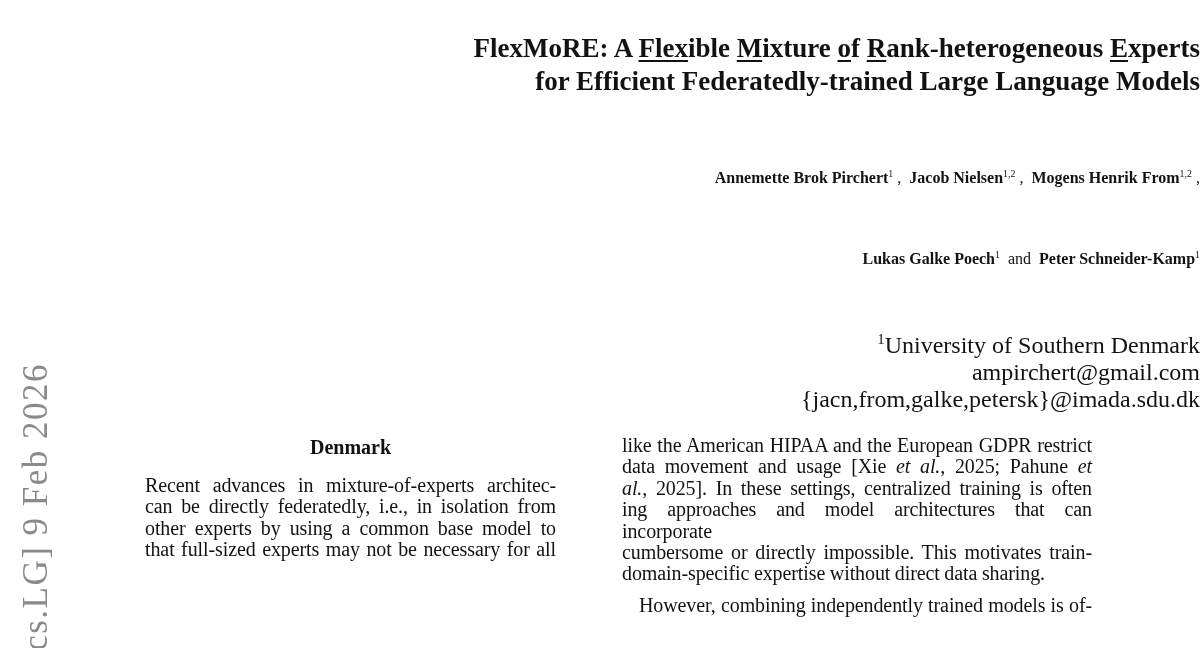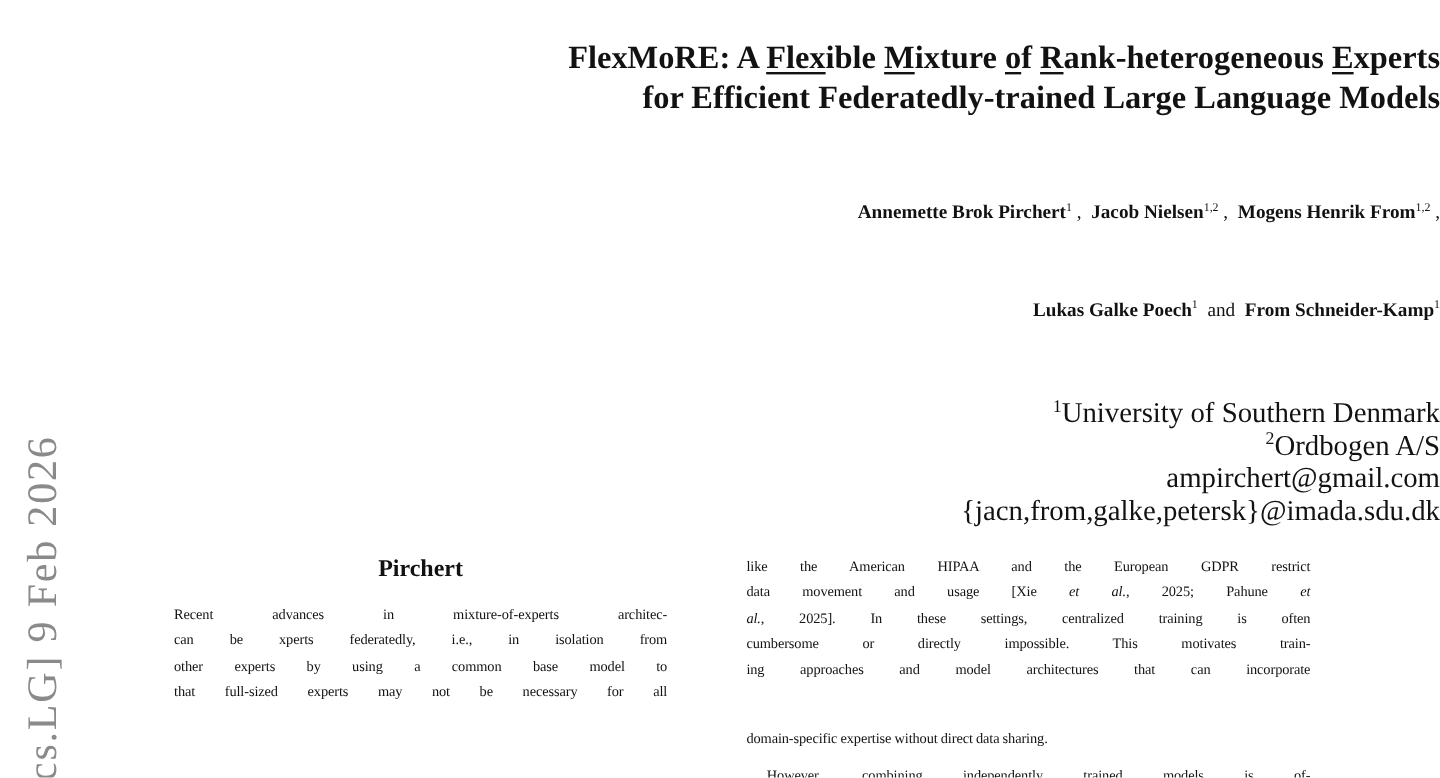--- a/index.html
+++ b/index.html
@@ -26,62 +26,61 @@
   .affil { margin-top:6px; font-size:24px; line-height:27px; }
 
   .columns { display:flex; align-items:flex-start; margin-top:22px; padding-left:115px; }
   .col-left { width:445px; flex:0 0 445px; }
   .col-right { width:470px; flex:0 0 470px; margin-left:62px; }
 
   .abstract-head { width:411px; margin-left:30px; text-align:center; font-weight:bold; font-size:20px; line-height:24px; }
   .abstract-body { width:411px; margin-left:30px; margin-top:16px; letter-spacing:-0.1px; }
 
   .tline {
-    font-size:12px; line-height:21.4px;
+    font-size:20px; line-height:21.4px;
     text-align:justify; text-align-last:justify;
     word-spacing:-0.3px; letter-spacing:-0.1px;
   }
-  .tline.last { text-align-last:left;margin-top:36px; }
+  .tline.last { text-align-last:left; }
   .tline.ind { text-indent:17px; }
   .tline.gap { margin-top:10px; }
 </style>
 </head>
 <body>
 
 <div class="watermark">[cs.LG] 9 Feb 2026</div>
 
 <div class="header">
   <div class="title">
     <div>FlexMoRE: A <span class="seg-u">Flex</span>ible <span class="seg-u">M</span>ixture <span class="seg-u">o</span>f <span class="seg-u">R</span>ank-heterogeneous <span class="seg-u">E</span>xperts</div>
     <div>for Efficient Federatedly-trained Large Language Models</div>
   </div>
   <div class="authors">
     <div><span class="seg-b">Annemette Brok Pirchert</span><sup>1</sup> ,  <span class="seg-b">Jacob Nielsen</span><sup>1,2</sup> ,  <span class="seg-b">Mogens Henrik From</span><sup>1,2</sup> ,</div>
-    <div><span class="seg-b">Lukas Galke Poech</span><sup>1</sup>  and  <span class="seg-b">From Schneider-Kamp</span><sup>1</sup></div>
+    <div><span class="seg-b">Lukas Galke Poech</span><sup>1</sup>  and  <span class="seg-b">Peter Schneider-Kamp</span><sup>1</sup></div>
   </div>
   <div class="affil">
     <div><sup>1</sup>University of Southern Denmark</div>
-    <div><sup>2</sup>Ordbogen A/S</div>
     <div>ampirchert@gmail.com</div>
     <div>{jacn,from,galke,petersk}@imada.sdu.dk</div>
   </div>
 </div>
 
 <div class="columns">
   <div class="col-left">
-    <div class="abstract-head">Pirchert</div>
+    <div class="abstract-head">Denmark</div>
     <div class="abstract-body">
         <div class="tline">Recent advances in mixture-of-experts architec-</div>
-        <div class="tline">can be xperts federatedly, i.e., in isolation from</div>
+        <div class="tline">can be directly federatedly, i.e., in isolation from</div>
         <div class="tline">other experts by using a common base model to</div>
         <div class="tline">that full-sized experts may not be necessary for all</div>
       </div>
   </div>
   <div class="col-right">
       <div class="tline">like the American HIPAA and the European GDPR restrict</div>
       <div class="tline">data movement and usage [Xie <span class="seg-i">et al.</span>, 2025; Pahune <span class="seg-i">et</span></div>
       <div class="tline"><span class="seg-i">al.</span>, 2025].  In these settings, centralized training is often</div>
+      <div class="tline">ing approaches and model architectures that can incorporate</div>
       <div class="tline">cumbersome or directly impossible.  This motivates train-</div>
-      <div class="tline">ing approaches and model architectures that can incorporate</div>
       <div class="tline last">domain-specific expertise without direct data sharing.</div>
       <div class="tline ind gap">However, combining independently trained models is of-</div>
     </div>
 </div>
 
 </body></html>

